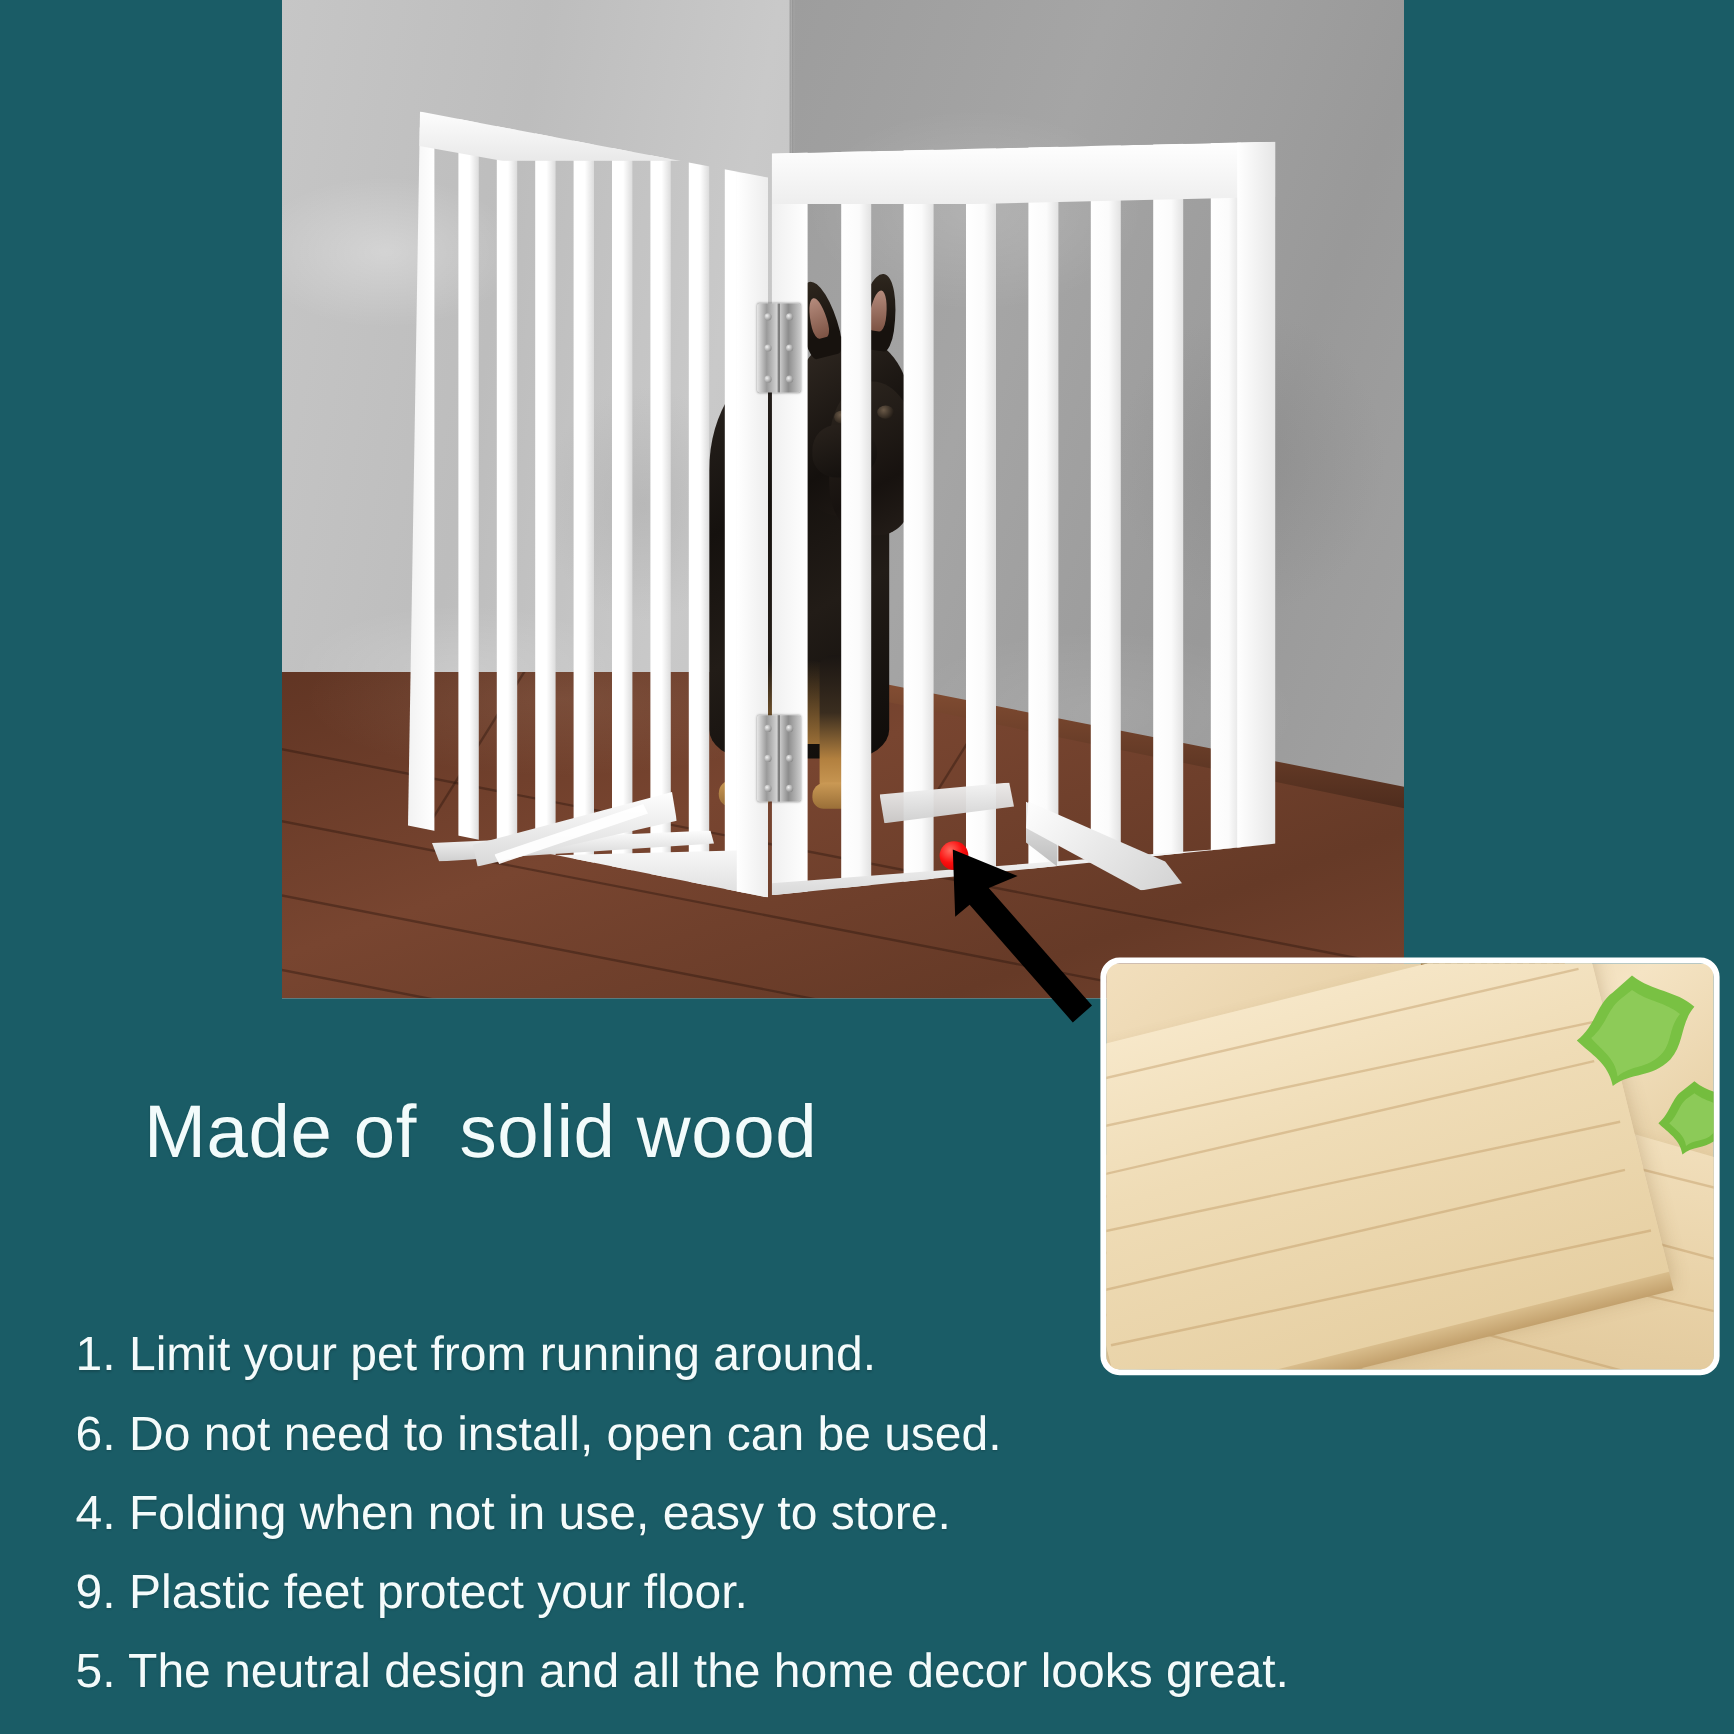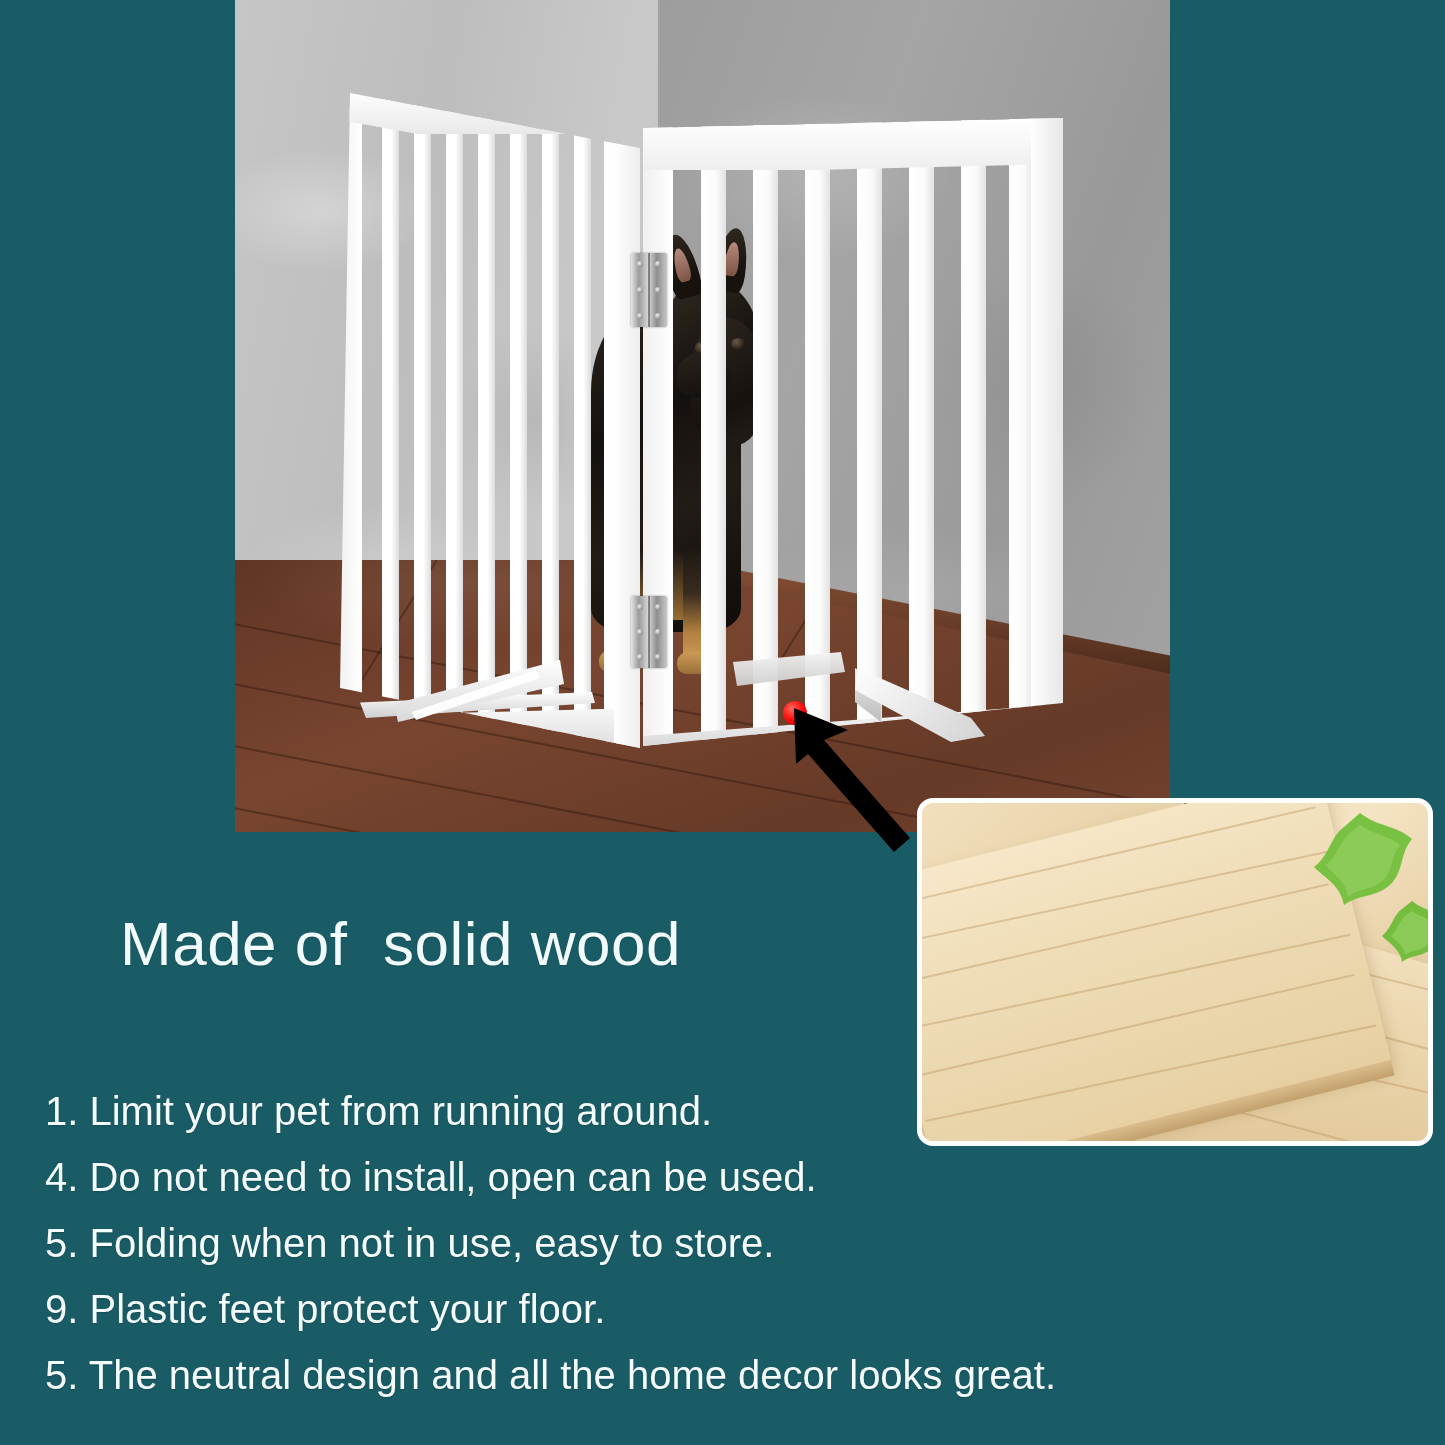--- a/index.html
+++ b/index.html
@@ -300,21 +300,21 @@
     color:#f2fbfb;
     font-family:"Liberation Sans", sans-serif;
     font-size:62px;
     font-weight:400;
     letter-spacing:.5px;
     white-space:pre;
     text-shadow: 0 1px 2px rgba(0,0,0,.18);
   }
   .feature-list {
     position:absolute; left:45px; top:1078px; width:1360px;
-    margin:0; padding:0; list-style:none;
+    margin:18px; padding:0; list-style:none;
   }
   .feature-list li {
     color:#f4fbfb;
     font-family:"Liberation Sans", sans-serif;
     font-size:40px;
     font-weight:400;
     line-height:66px;
     white-space:pre;
     text-shadow: 0 1px 2px rgba(0,0,0,.18);
   }
@@ -483,19 +483,19 @@
                  C46 53, 38 50, 31 56 C30 47, 23 43, 17 37
                  C24 31, 25 22, 31 17 Z" fill="#a3d772" opacity=".5"></path>
       </svg>
     </div>
   </div>
 
   <div class="headline">Made of  solid wood</div>
 
   <ul class="feature-list">
     <li>1. Limit your pet from running around.</li>
-    <li>4. Do not need to install, open can be used.</li>
-    <li>5. Folding when not in use, easy to store.</li>
+    <li>6. Do not need to install, open can be used.</li>
+    <li>4. Folding when not in use, easy to store.</li>
     <li>9. Plastic feet protect your floor.</li>
     <li>5. The neutral design and all the home decor looks great.</li>
   </ul>
 
 </div>
 
 </body></html>

